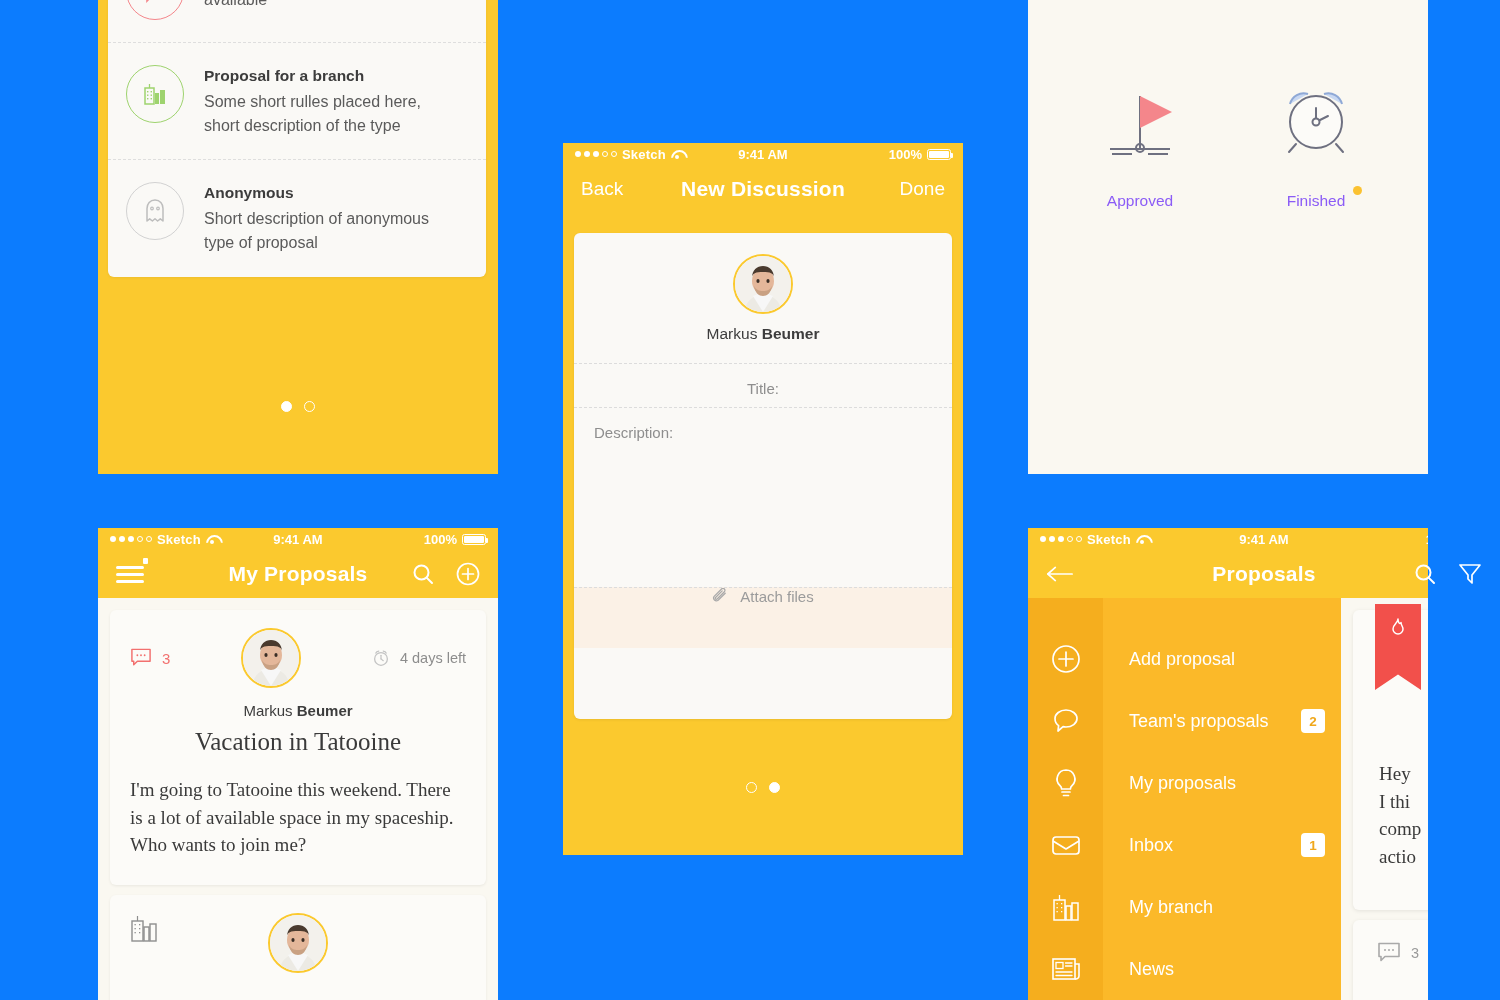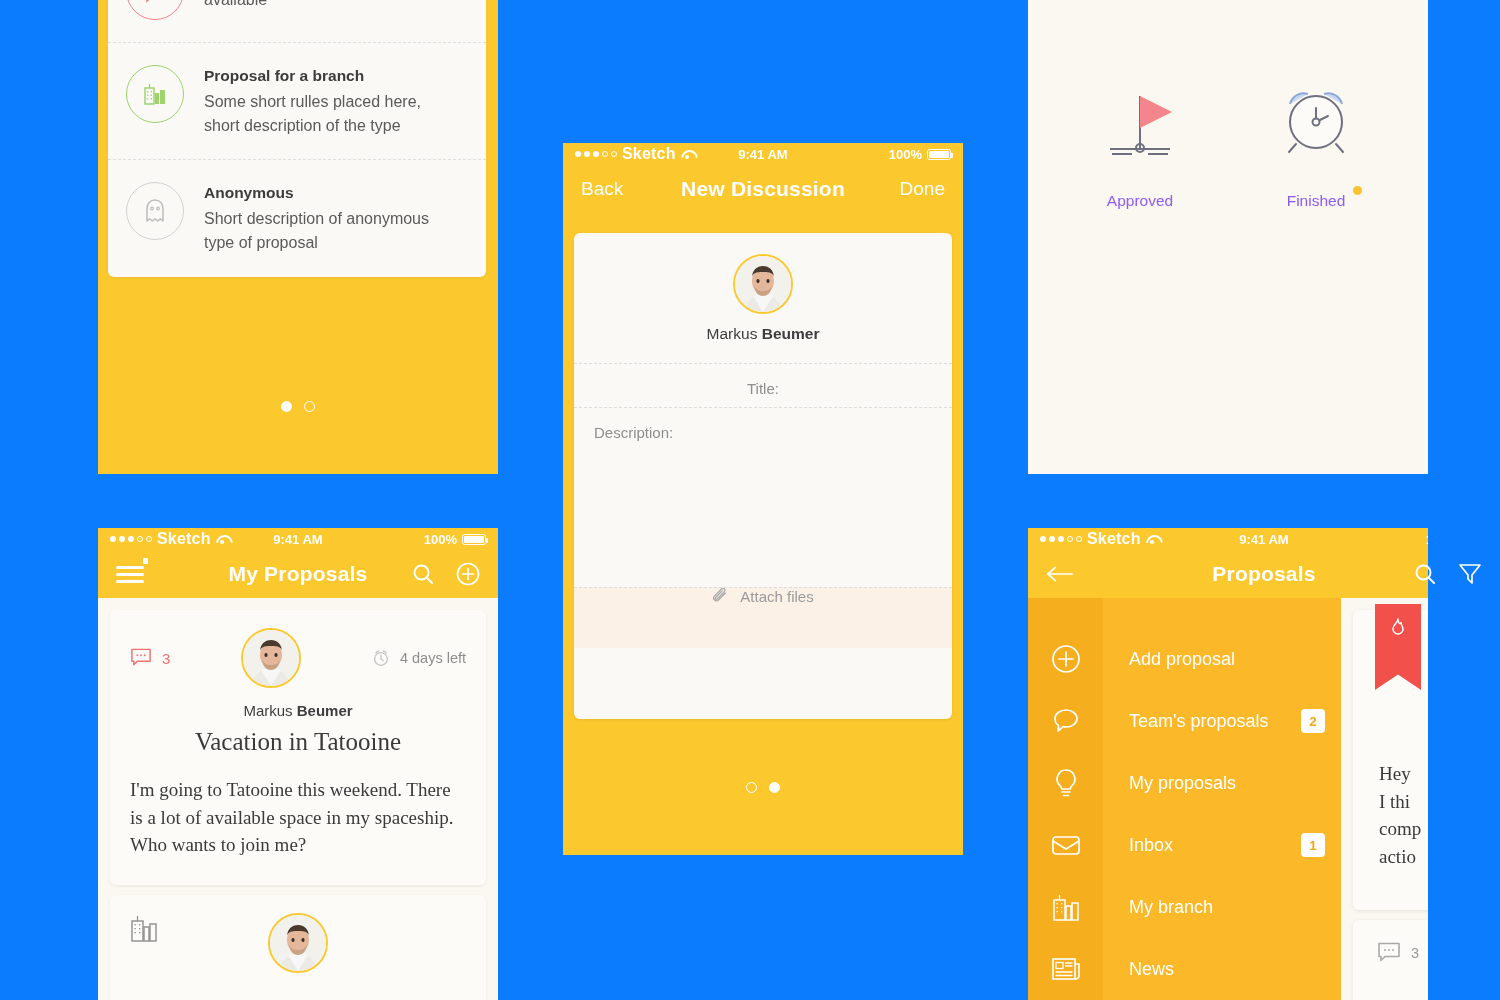--- a/index.html
+++ b/index.html
@@ -18,21 +18,21 @@
   
   .statusbar{
     height:22px;display:flex;align-items:center;
     color:#fff;font-size:13px;font-weight:bold;
     padding:0 12px;box-sizing:border-box;position:relative;
   }
   .sb-left{display:flex;align-items:center;gap:5px;}
   .sb-dots{display:flex;align-items:center;gap:3px;}
   .sb-dots i{width:6px;height:6px;border-radius:50%;background:#fff;display:block;}
   .sb-dots i.hollow{background:transparent;border:1px solid #fff;width:4px;height:4px;}
-  .sb-carrier{font-size:16px;letter-spacing:.2px;}
+  .sb-carrier{font-size:13px;letter-spacing:.2px;}
   .wifi{width:13px;height:10px;position:relative;display:inline-block;}
   .wifi:before{
     content:"";position:absolute;left:0;top:1px;width:13px;height:13px;
     border:2px solid #fff;border-radius:50%;
     clip-path:polygon(0 0,100% 0,100% 45%,0 45%);
   }
   .wifi:after{
     content:"";position:absolute;left:4.5px;top:6px;width:4px;height:4px;
     background:#fff;border-radius:50%;
   }

